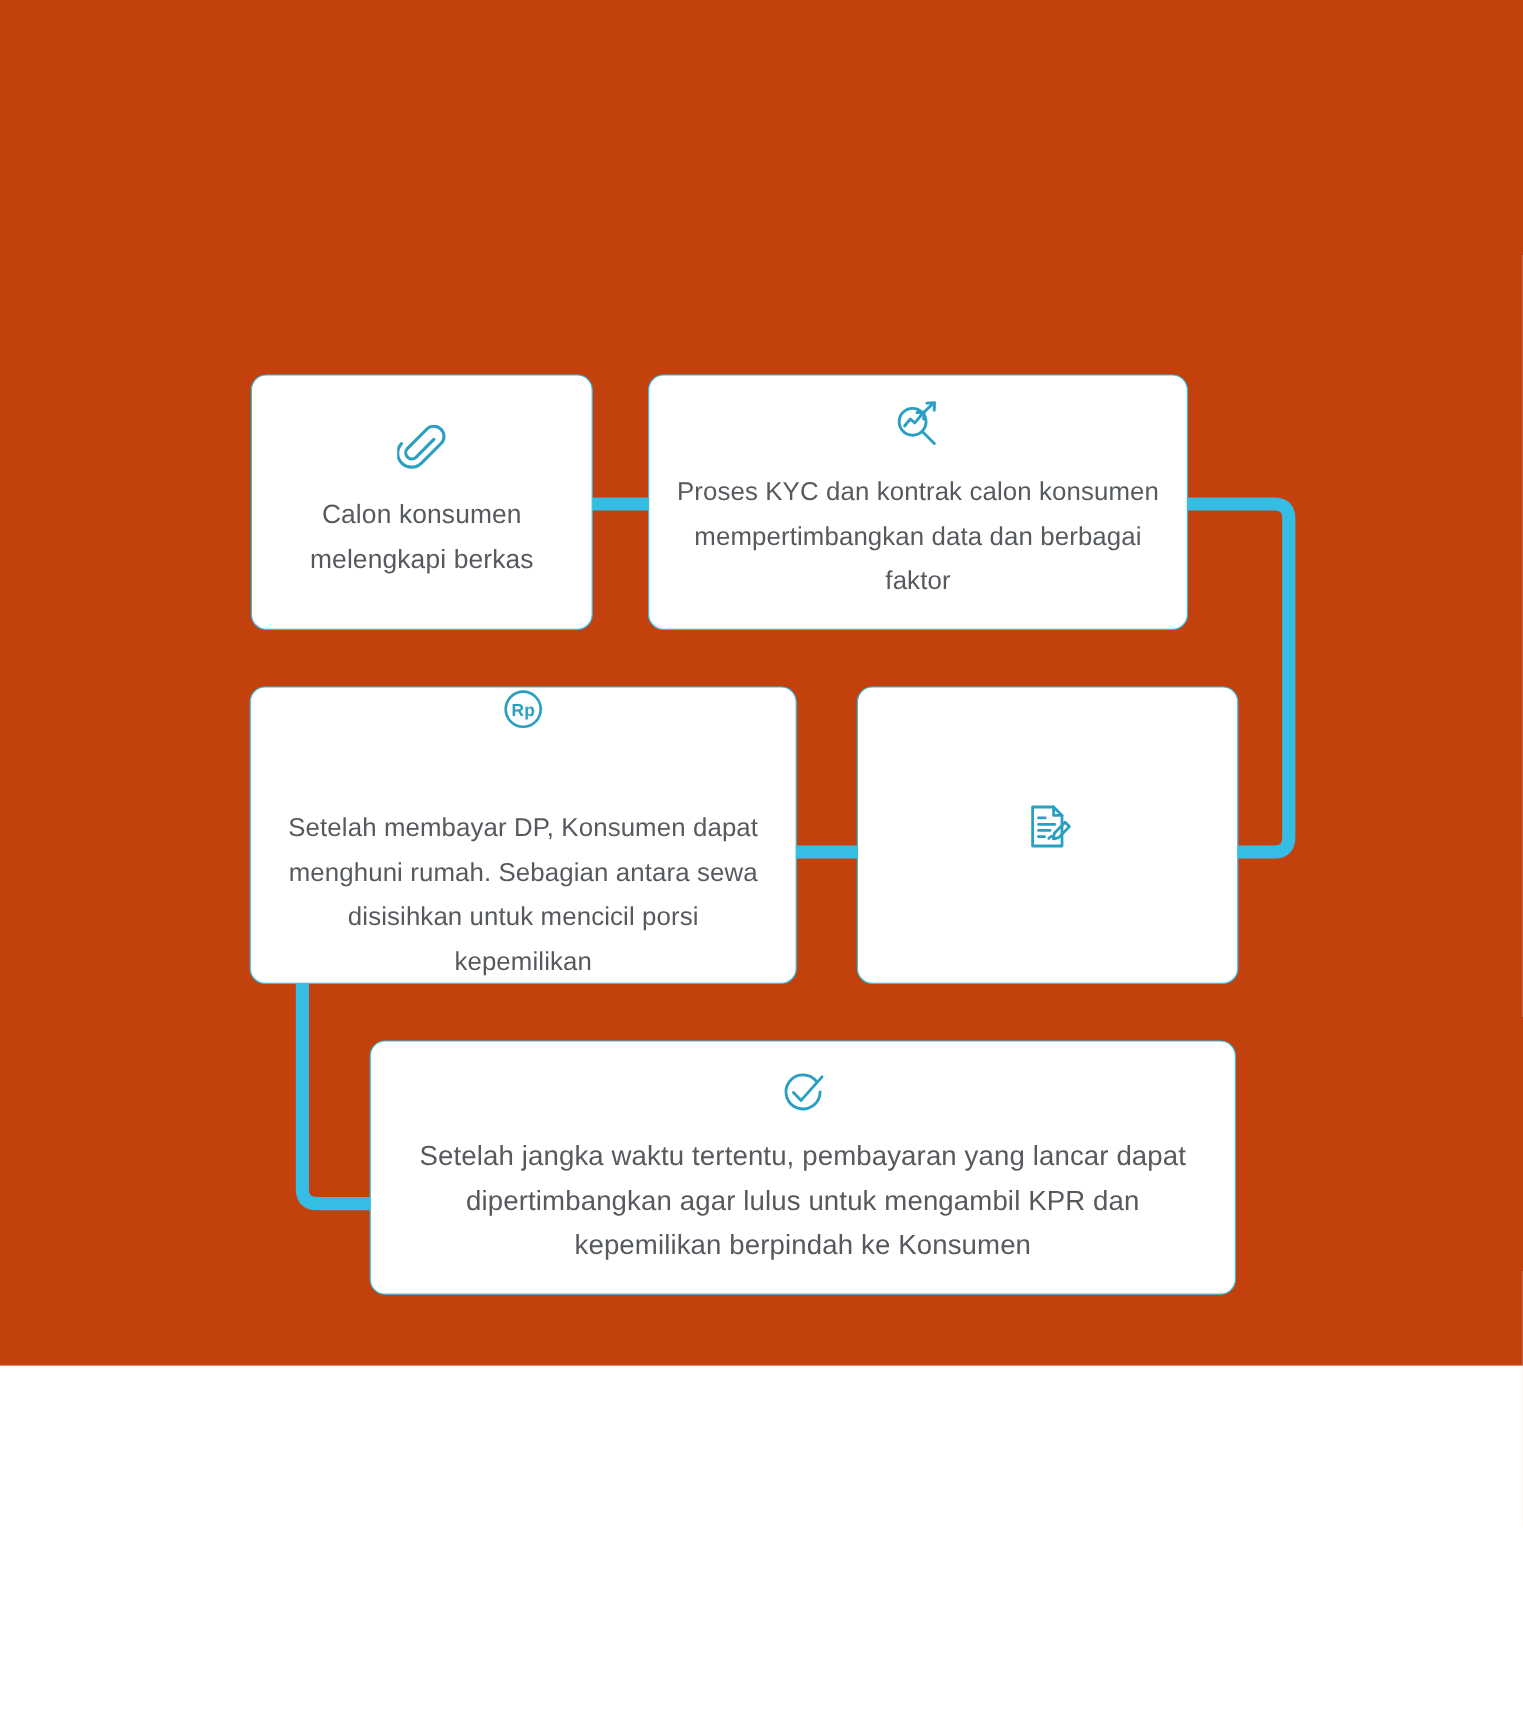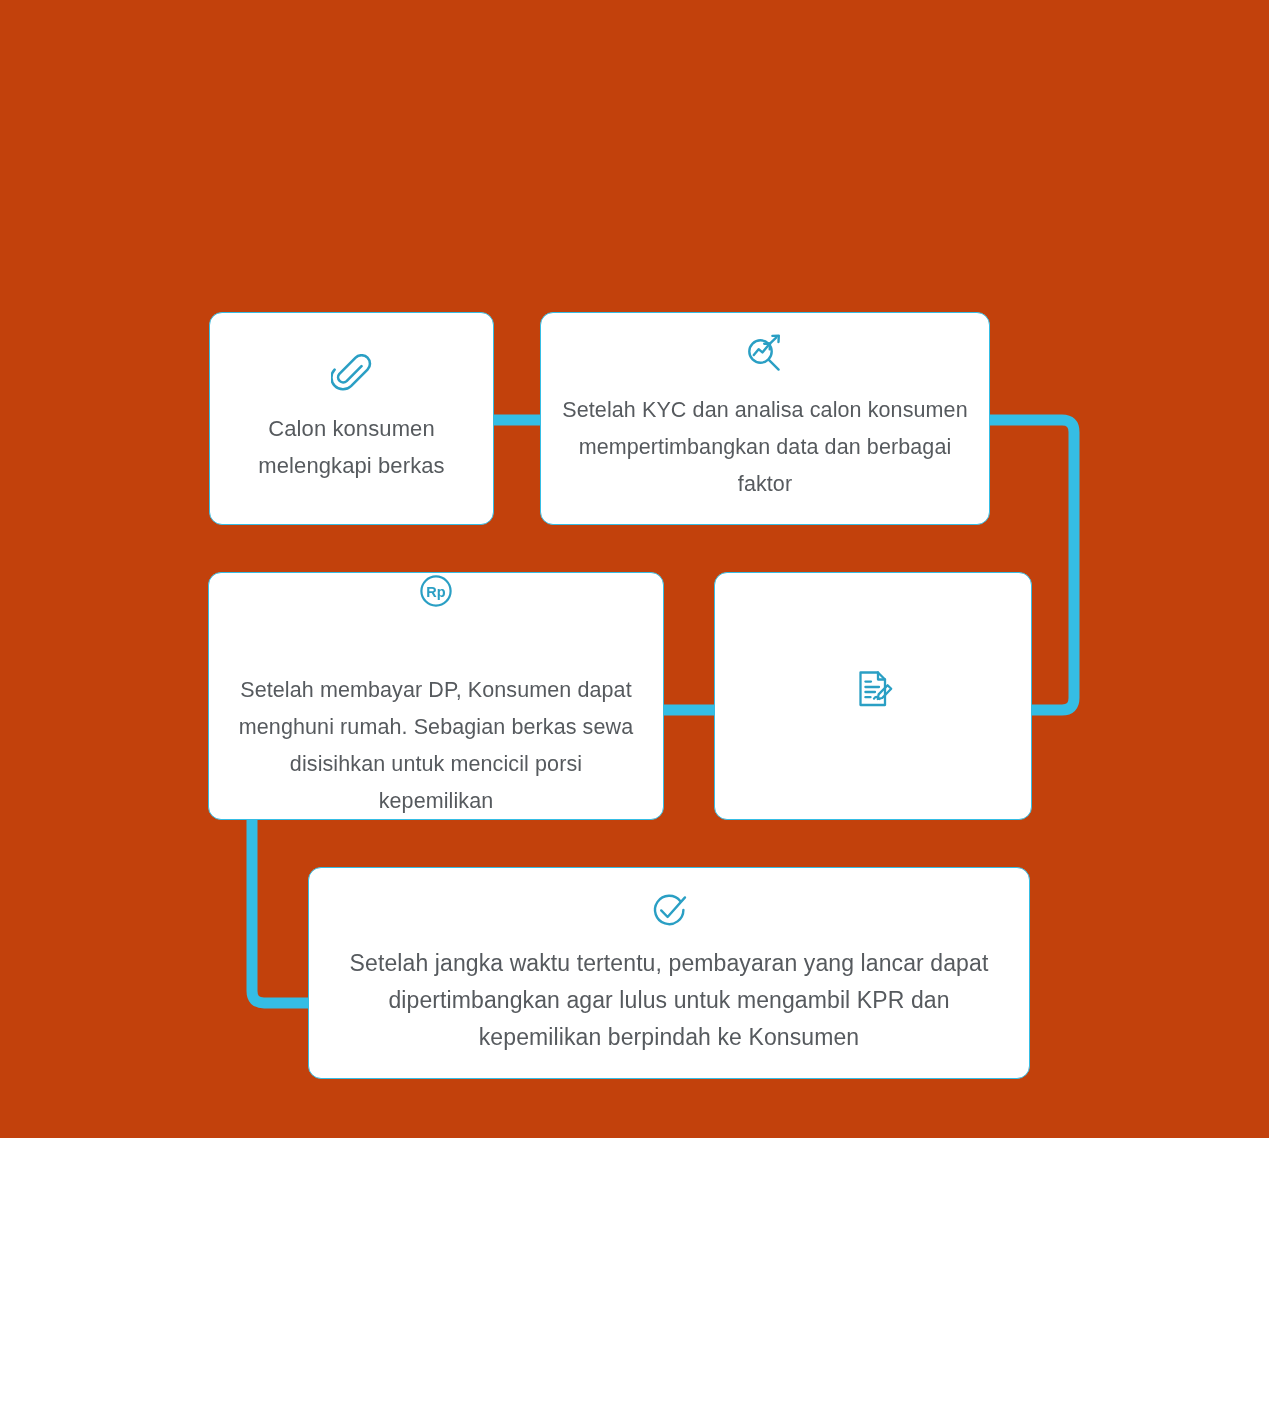--- a/index.html
+++ b/index.html
@@ -107,34 +107,34 @@
         <g fill="none" stroke="#2a9fc4" stroke-width="2.4" stroke-linecap="round" stroke-linejoin="round">
           <circle cx="17.5" cy="17.5" r="11.2"></circle>
           <path d="M25.6 25.6 L35.6 35.6"></path>
           <path d="M10.8 21.0 L15.6 15.2 L19.4 18.4 L26.0 10.4"></path>
           <path d="M21.2 9.8 L27.0 9.5 L26.7 15.3"></path>
           <path d="M26.9 9.6 L33.4 3.4"></path>
           <path d="M29.4 1.9 L35.8 1.6 L35.5 8.0"></path>
         </g>
       </svg>
     </span>
-    <div class="card-text">Setelah KYC dan analisa calon konsumen
+    <div class="card-text">Proses KYC dan kontrak calon konsumen
 mempertimbangkan data  dan berbagai
 faktor</div>
   </div>
 
   <div class="card" id="card-dp">
     <span class="card-icon">
       <svg width="38" height="38" viewBox="0 0 38 38" xmlns="http://www.w3.org/2000/svg">
         <circle cx="19" cy="19" r="14.6" fill="none" stroke="#2a9fc4" stroke-width="2.2"></circle>
         <text x="19" y="24.6" text-anchor="middle" font-family="Liberation Sans, sans-serif" font-size="14.5" font-weight="600" fill="#2a9fc4">Rp</text>
       </svg>
     </span>
     <div class="card-text">Setelah membayar DP, Konsumen dapat
-menghuni rumah. Sebagian berkas sewa
+menghuni rumah. Sebagian antara sewa
 disisihkan untuk mencicil porsi
 kepemilikan</div>
   </div>
 
   <div class="card" id="card-kontrak">
     <span class="card-icon">
       <svg width="42" height="42" viewBox="0 0 42 42" xmlns="http://www.w3.org/2000/svg">
         <g fill="none" stroke="#2a9fc4" stroke-width="2.3" stroke-linecap="round" stroke-linejoin="round">
           <path d="M8.5 4.5 L26.0 4.5 L33.0 11.5 L33.0 37.0 L8.5 37.0 Z"></path>
           <path d="M26.0 4.5 L26.0 11.5 L33.0 11.5"></path>

